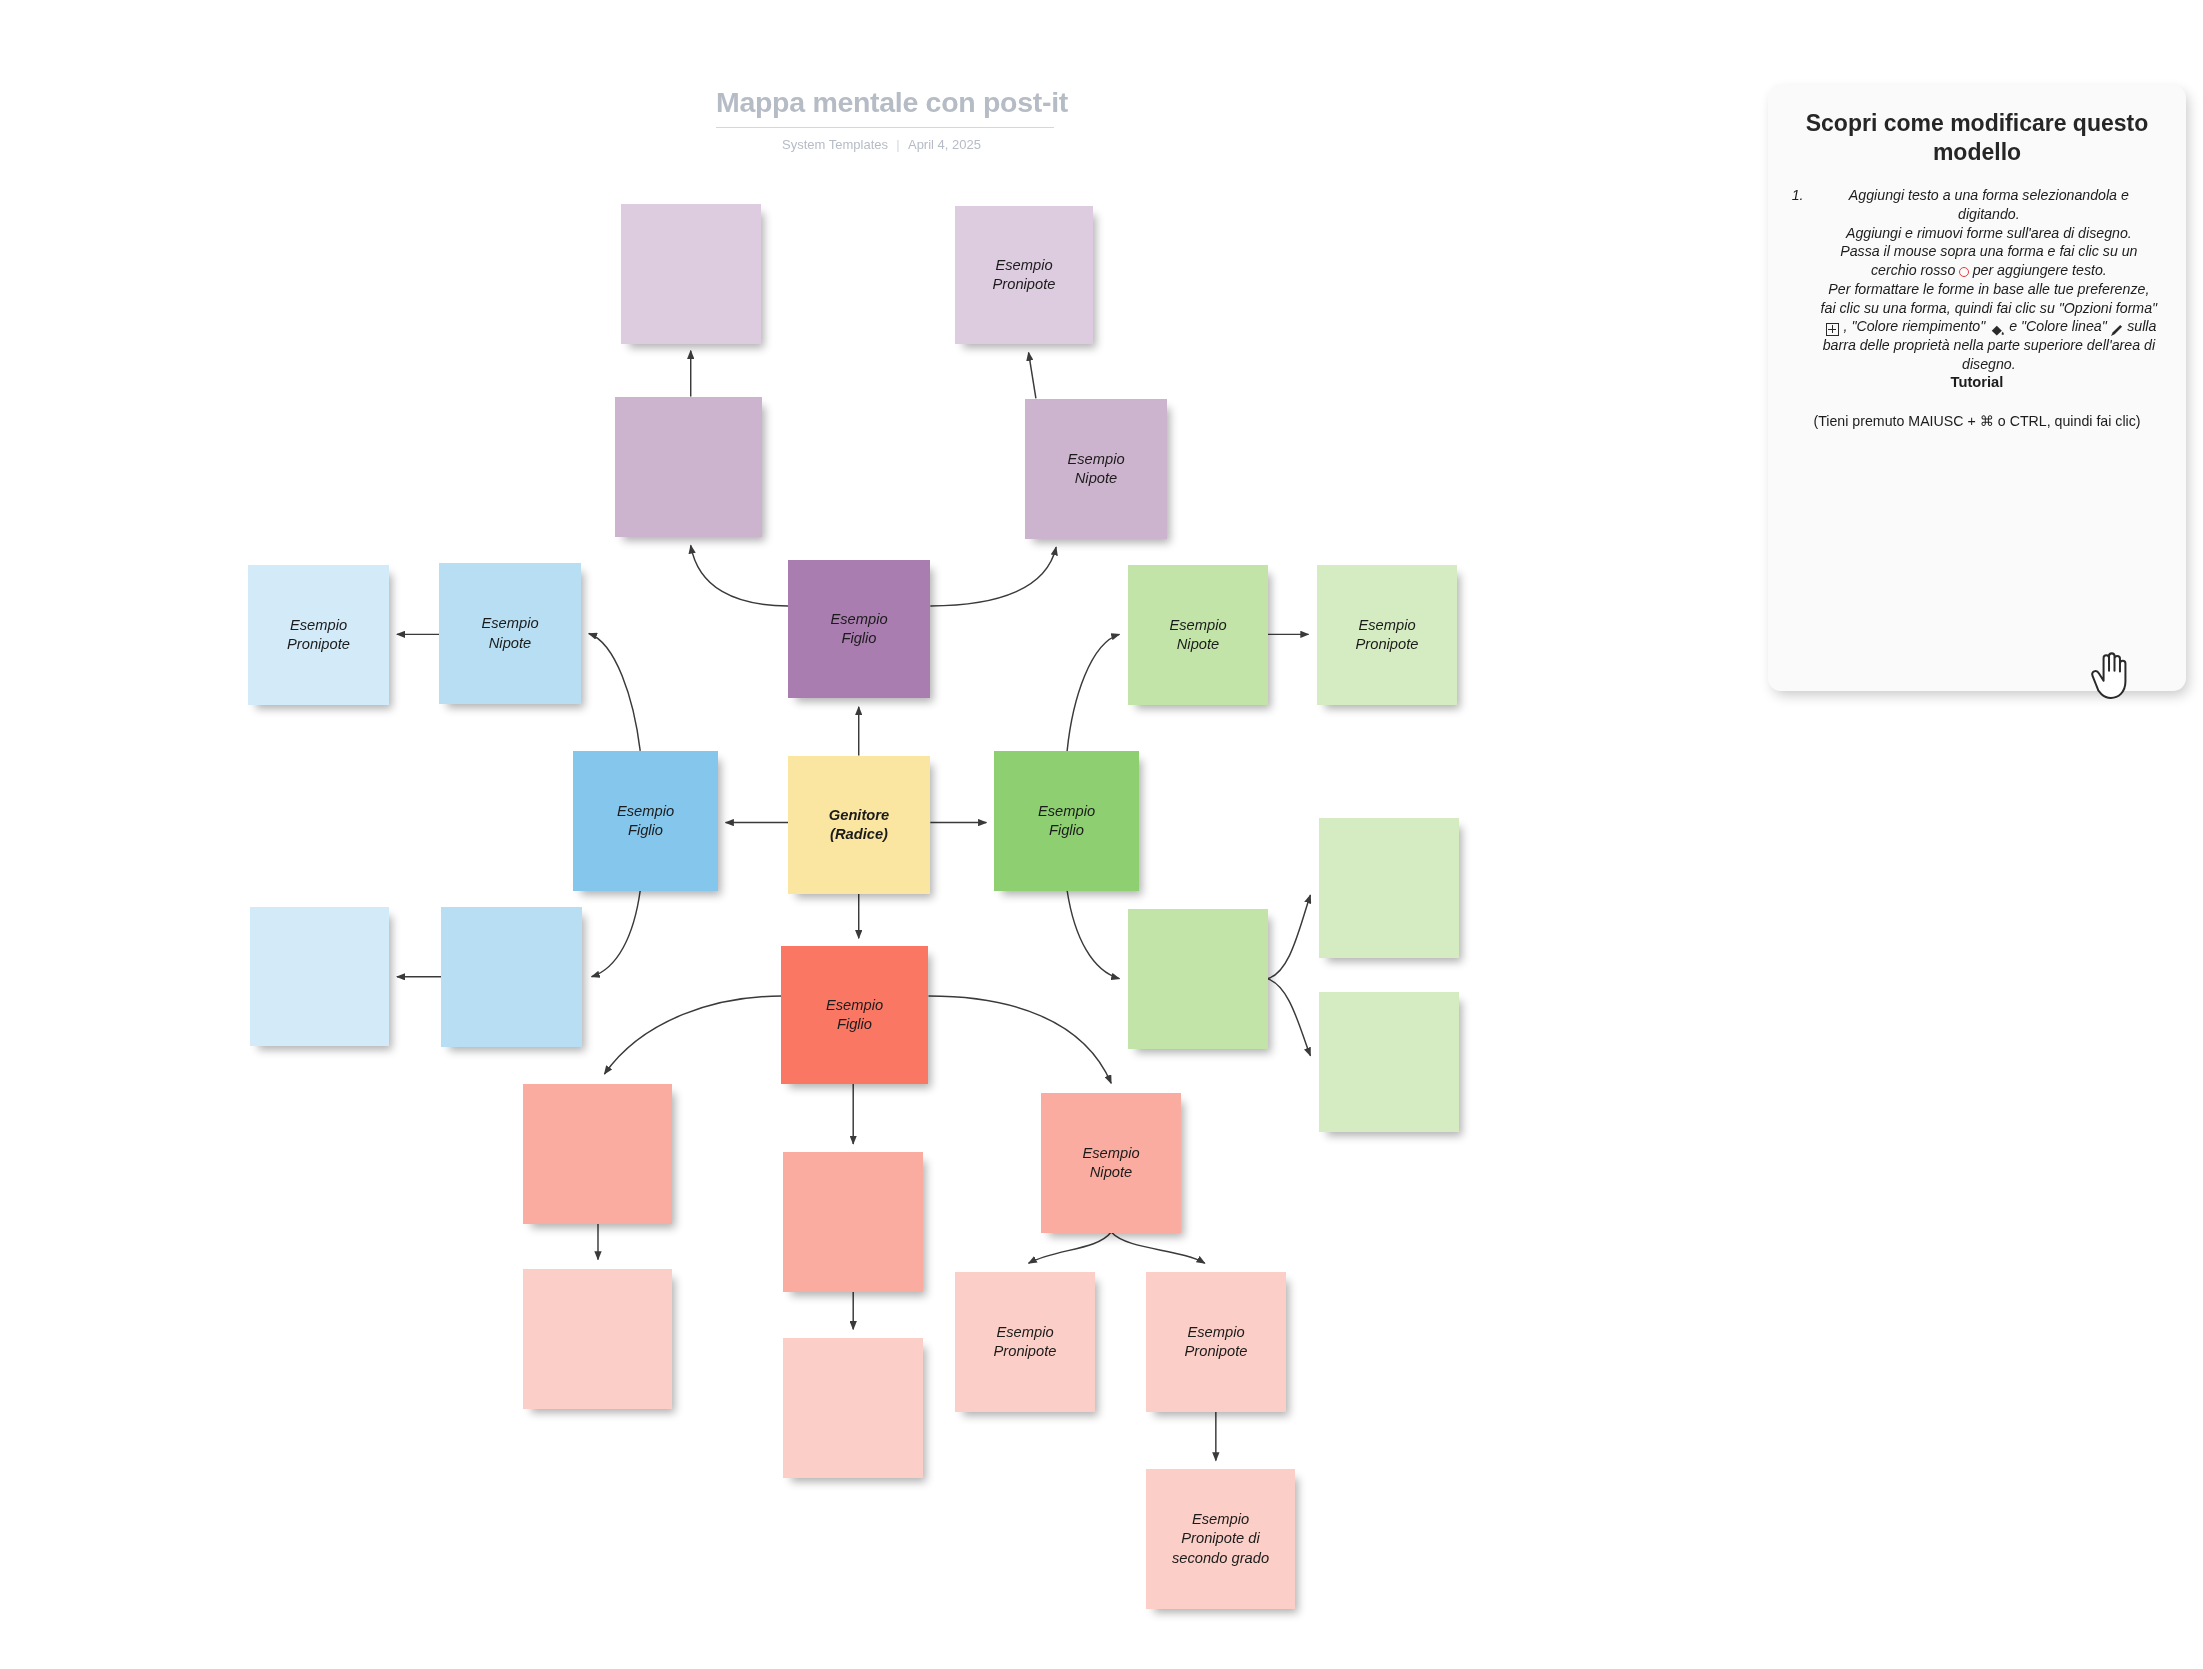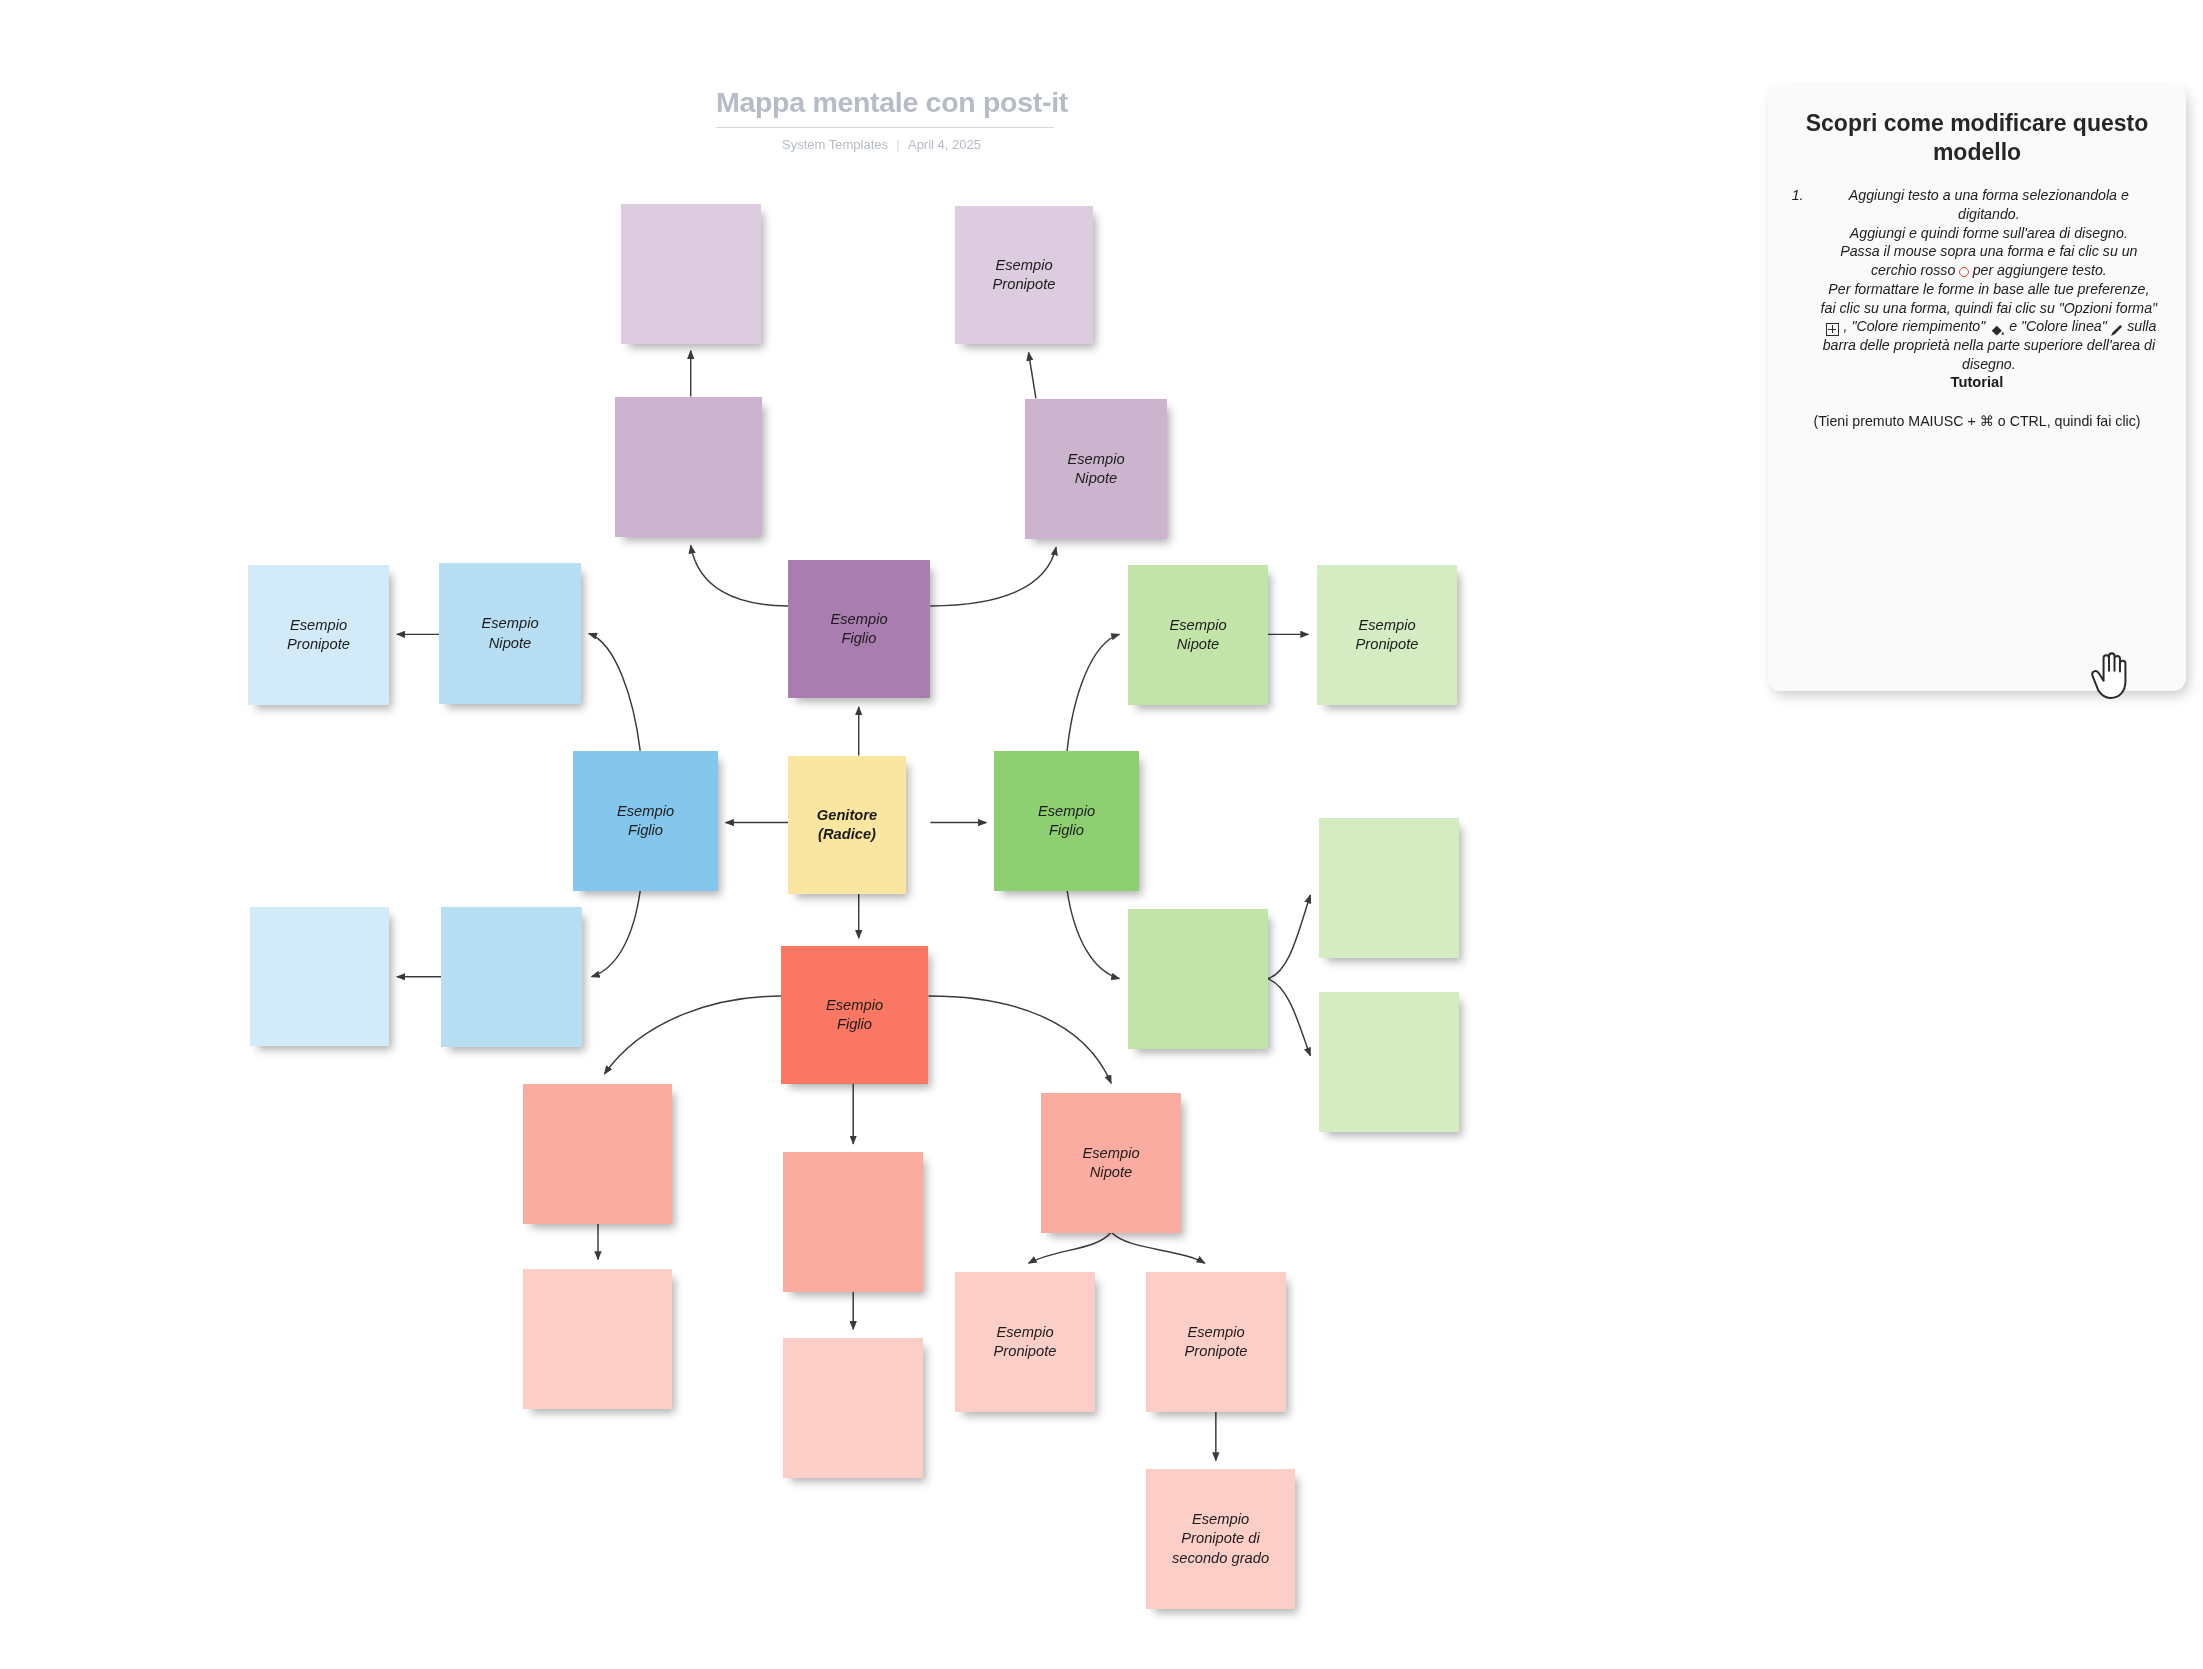--- a/index.html
+++ b/index.html
@@ -232,21 +232,21 @@
 
       <path d="M1210,1342 C 1195,1362 1150,1360 1120,1376"></path>
 
       <path d="M1210,1342 C 1228,1362 1285,1360 1312,1376"></path>
 
       <path d="M1324,1537 L1324,1591"></path>
     </g>
   </svg>
 
   <div id="notes-layer">
-      <div class="note root" style="left: 788px; top: 756px; width: 118px; height: 138px; background: rgb(250, 230, 160);">
+      <div class="note root" style="left: 788px; top: 756px; width: 142px; height: 138px; background: rgb(250, 230, 160);">
         <div>
           <span>Genitore</span>
           <span>(Radice)</span>
         </div>
       </div>
       <div class="note" style="left: 788px; top: 560px; width: 142px; height: 138px; background: rgb(169, 125, 176);">
         <div>
           <span>Esempio</span>
           <span>Figlio</span>
         </div>
@@ -365,21 +365,21 @@
       </div>
     </div>
 
   <div id="instr-panel">
     <div id="instr-title">Scopri come modificare questo modello</div>
 
     <div id="instr-list">
       <span id="instr-marker">1.</span>
       <div id="instr-body">
         <p class="p first">Aggiungi testo a una forma selezionandola e digitando.</p>
-        <p class="p">Aggiungi e quindi forme sull'area di disegno.</p>
+        <p class="p">Aggiungi e rimuovi forme sull'area di disegno.</p>
         <p class="p">
           <span>Passa il mouse sopra una forma e fai clic su un cerchio rosso</span><span class="inline-ico red-circle-ico"></span><span>per aggiungere testo.</span>
         </p>
         <p class="p">
           <span>Per formattare le forme in base alle tue preferenze, fai clic su una forma, quindi fai clic su "Opzioni forma"</span><span class="inline-ico shape-opts-ico"></span><span>, "Colore riempimento"</span><span class="inline-ico bucket-ico"><svg viewBox="0 0 18 16" width="16.5" height="14.7">
                 <path d="M3 8.5 L8.5 3 L14 8.5 L8.5 13.5 Z" fill="#2a2a2a"></path>
                 <path d="M15 9.5 c1.6 2 1.6 3.4 0 3.4 c-1.6 0 -1.6 -1.4 0 -3.4 z" fill="#2a2a2a"></path>
               </svg></span><span>e "Colore linea"</span><span class="inline-ico pen-ico"><svg viewBox="0 0 14 14" width="13" height="13">
                 <path d="M1 13 L3 9 L11 1 L13 3 L5 11 Z" fill="#2a2a2a"></path>
               </svg></span><span>sulla barra delle proprietà nella parte superiore dell'area di disegno.</span>

